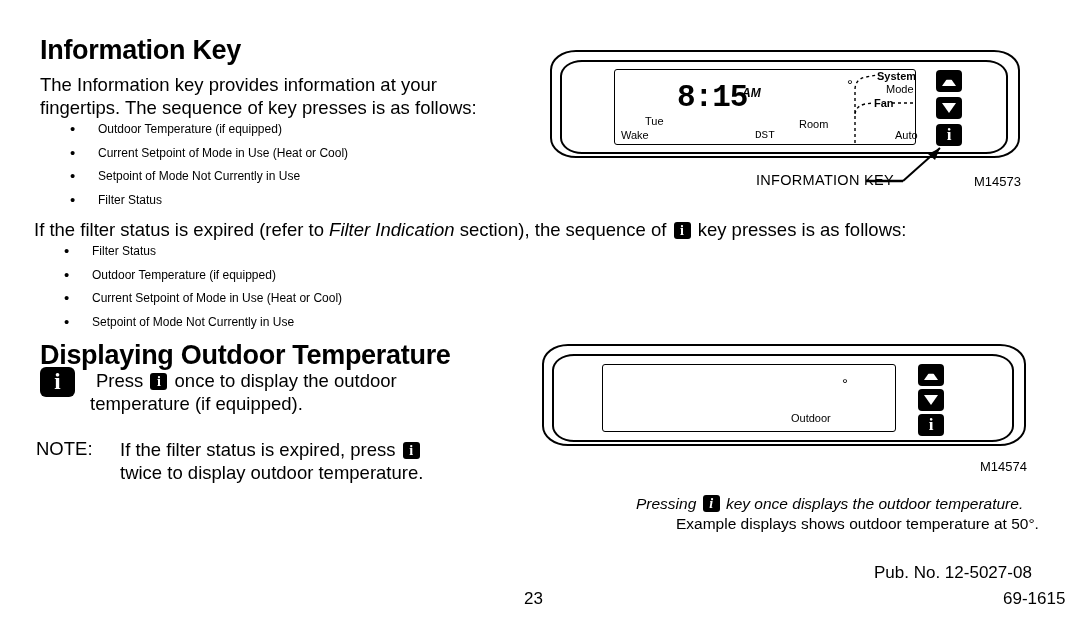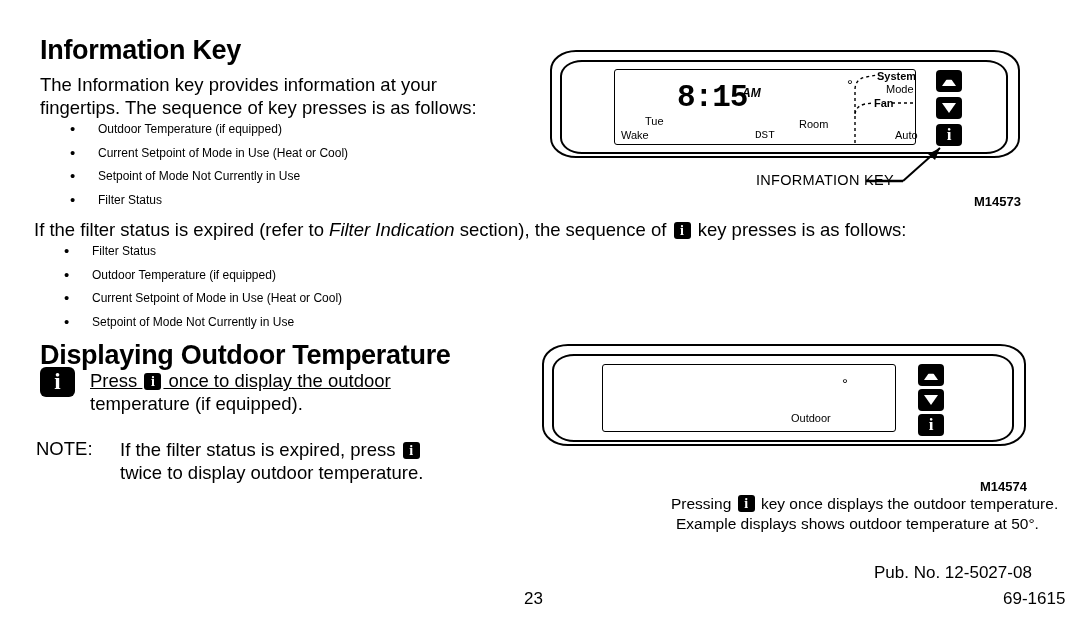--- a/index.html
+++ b/index.html
@@ -194,23 +194,22 @@
 
   .callout-label {
     position: absolute;
     font-size: 14.5px;
     letter-spacing: 0.3px;
     white-space: nowrap;
   }
   .fig-id {
     position: absolute;
     font-size: 13px;
-    font-weight: bold;
-    white-space: nowrap;
-    margin-top: 20px;
+    font-weight: normal;
+    white-space: nowrap;
   }
   .caption {
     position: absolute;
     font-size: 15.5px;
     line-height: 20px;
     white-space: nowrap;
   }
 
   .footer-text {
     position: absolute;
@@ -294,21 +293,21 @@
   <li>Filter Status</li>
   <li>Outdoor Temperature (if equipped)</li>
   <li>Current Setpoint of Mode in Use (Heat or Cool)</li>
   <li>Setpoint of Mode Not Currently in Use</li>
 </ul>
 
 <div class="h1" style="left:40px; top:340px;">Displaying Outdoor Temperature</div>
 
 <div class="ikey big" style="position:absolute; left:40px; top:367px;">i</div>
 
-<div class="para" style="left:90px; top:369px;text-decoration:underline;">
+<div class="para" style="left:96px; top:369px;">
   <span>Press </span><span class="ikey inline">i</span><span> once to display the outdoor</span>
 </div>
 <div class="para" style="left:90px; top:392px;">temperature (if equipped).</div>
 
 <div class="note-label" style="left:36px; top:438px;">NOTE:</div>
 <div class="para" style="left:120px; top:438px;">
   <span>If the filter status is expired, press </span><span class="ikey inline">i</span>
 </div>
 <div class="para" style="left:120px; top:461px;">twice to display outdoor temperature.</div>
 
@@ -330,20 +329,20 @@
   <div class="btn" style="left:378px; top:47px; width:26px; height:22px;">
     <span class="tri-dn"></span>
   </div>
   <div class="btn" style="left:378px; top:72px; width:26px; height:22px;">
     <span class="btn-i">i</span>
   </div>
 
   <div class="fig-id" style="left:440px; top:117px;">M14574</div>
 </div>
 
-<div class="caption" style="left:671px; top:494px;">
+<div class="caption" style="left:636px; top:494px;font-style:italic;">
   <span>Pressing </span><span class="ikey inline">i</span><span> key once displays the outdoor temperature.</span>
 </div>
 <div class="caption" style="left:676px; top:514px;">Example displays shows outdoor temperature at 50°.</div>
 
 <div class="footer-text" style="left:874px; top:563px;">Pub. No. 12-5027-08</div>
 <div class="footer-text" style="left:524px; top:589px;">23</div>
 <div class="footer-text" style="left:975px; top:589px;margin-left:28px;">69-1615</div>
 
 </body></html>

